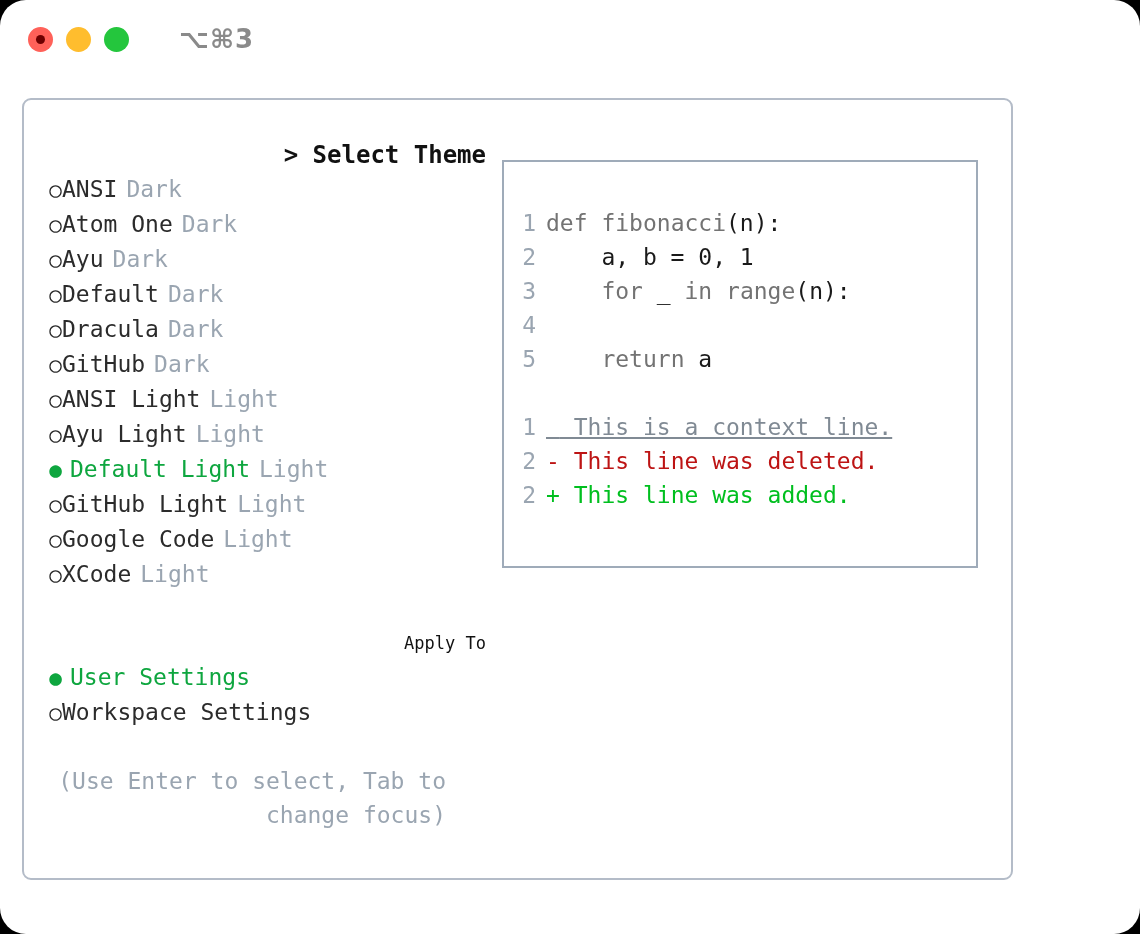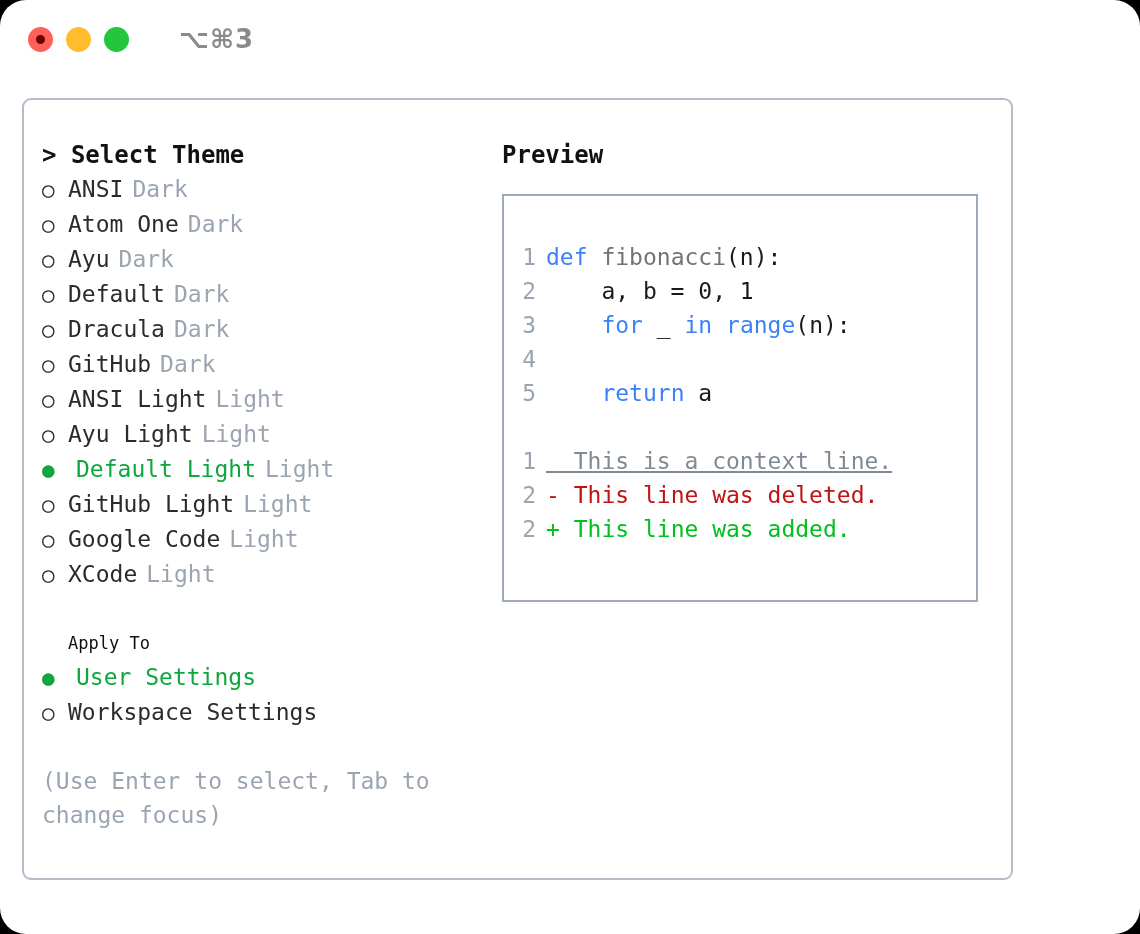--- a/index.html
+++ b/index.html
@@ -78,23 +78,24 @@
     width: 991px;
     height: 782px;
     border: 2px solid #b4bcc8;
     border-radius: 9px;
     box-sizing: border-box;
   }
 
   
   .left-col {
     position: absolute;
-    left: 18px;
+    left: 12px;
     top: 38px;
     width: 450px;
+    text-align: right;
   }
 
   .section-header {
     font-size: 24px;
     font-weight: 700;
     color: #111111;
     line-height: 34px;
     white-space: pre;
   }
 
@@ -181,21 +182,21 @@
   .lineno {
     width: 42px;
     flex: 0 0 42px;
     text-align: right;
     color: #9aa5b1;
     padding-right: 10px;
     box-sizing: border-box;
   }
   .code-text { color: #1a1a1a; }
 
-  .tok-kw   { color: #3b82f6; }
+  .tok-kw   { color: #737373; }
   .tok-fn   { color: #737373; }
   .tok-plain{ color: #1a1a1a; }
 
   .diff-gap { height: 34px; }
   .diff-context { color: #808a94; text-decoration: underline; }
   .diff-del     { color: #bd1414; }
   .diff-add     { color: #00bf1f; }
 </style>
 </head>
 <body>
@@ -307,21 +308,20 @@
           <span class="opt-label">Workspace Settings</span>
         </div>
       </div>
 
       <div class="spacer-md"></div>
 
       <div class="hint">(Use Enter to select, Tab to change focus)</div>
     </div>
 
     <div class="right-col">
-      <div class="preview-title">Preview</div>
 
       <div class="preview-box">
 
         <div class="code-line">
           <span class="lineno">1</span>
           <span class="code-text"><span class="tok-kw">def </span><span class="tok-fn">fibonacci</span><span class="tok-plain">(n):</span></span>
         </div>
 
         <div class="code-line">
           <span class="lineno">2</span>

